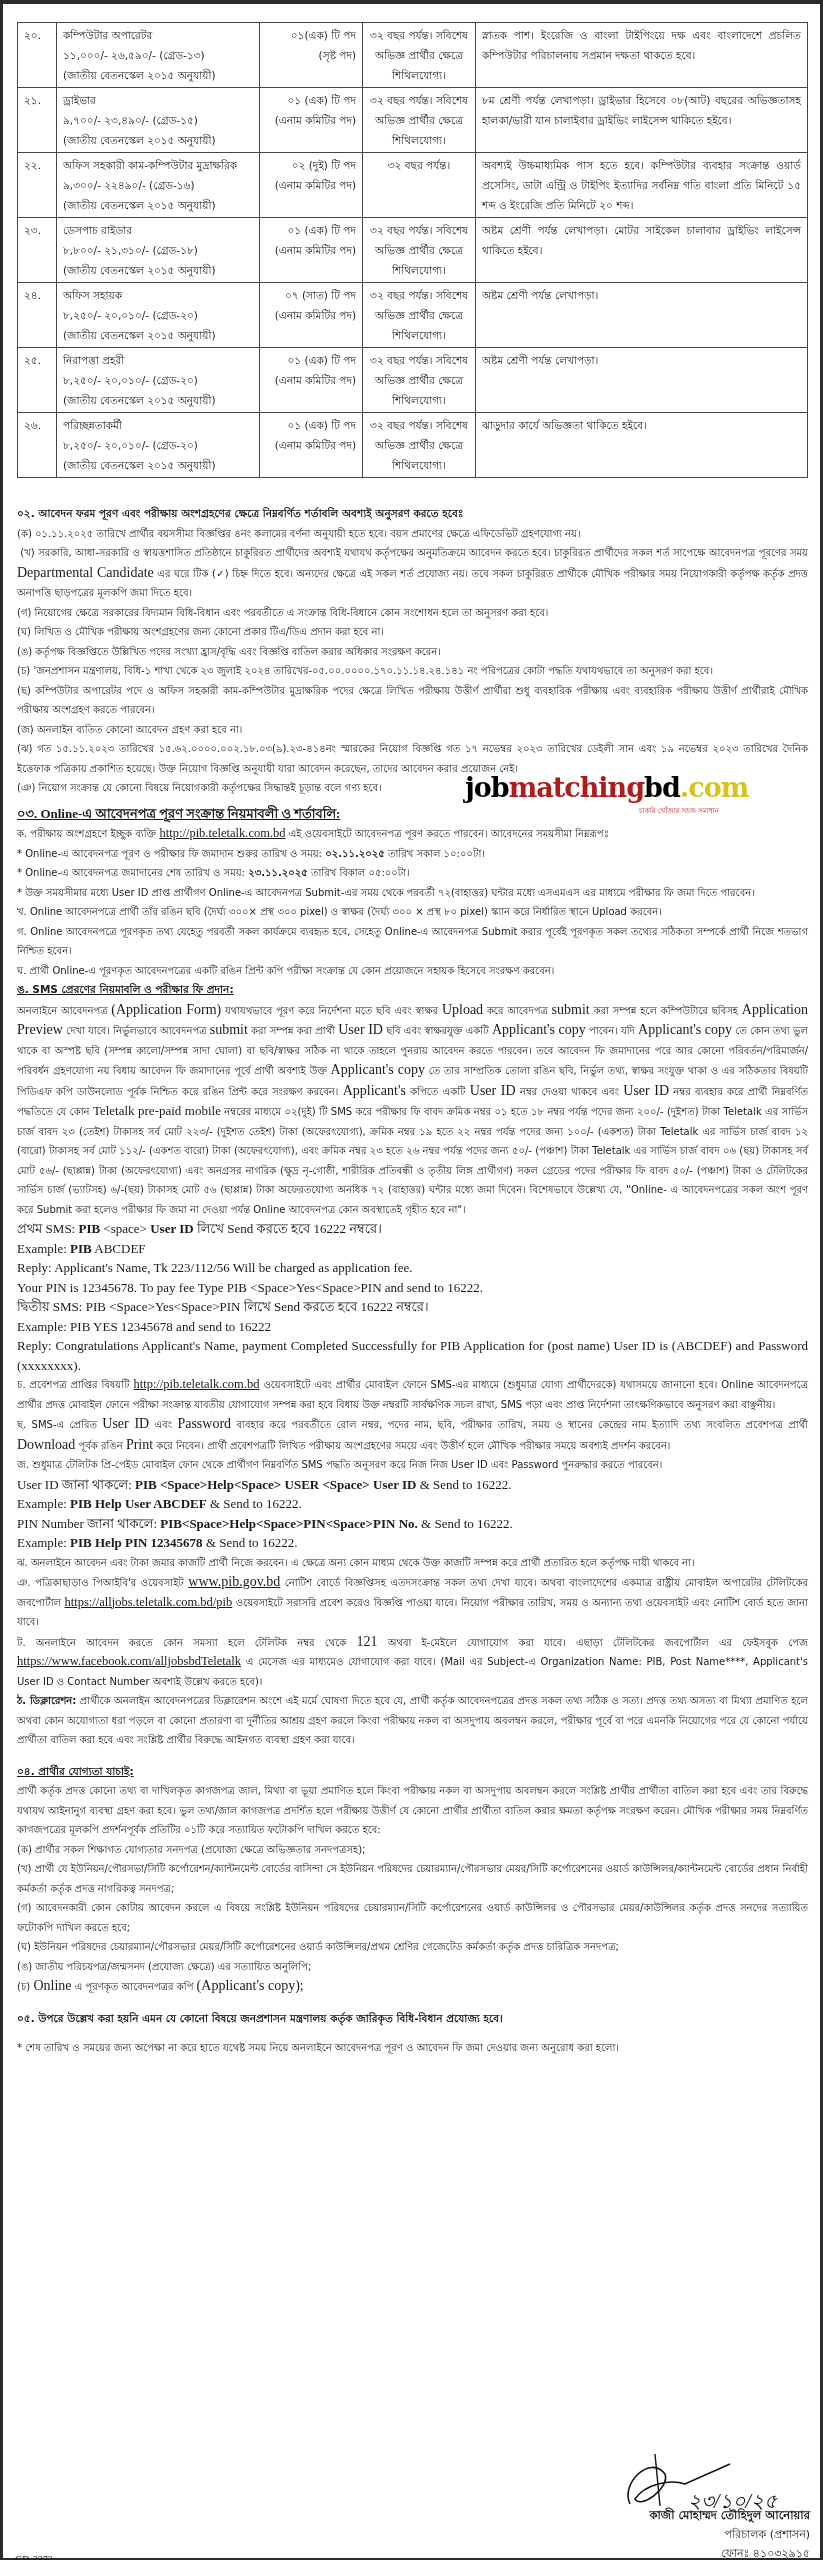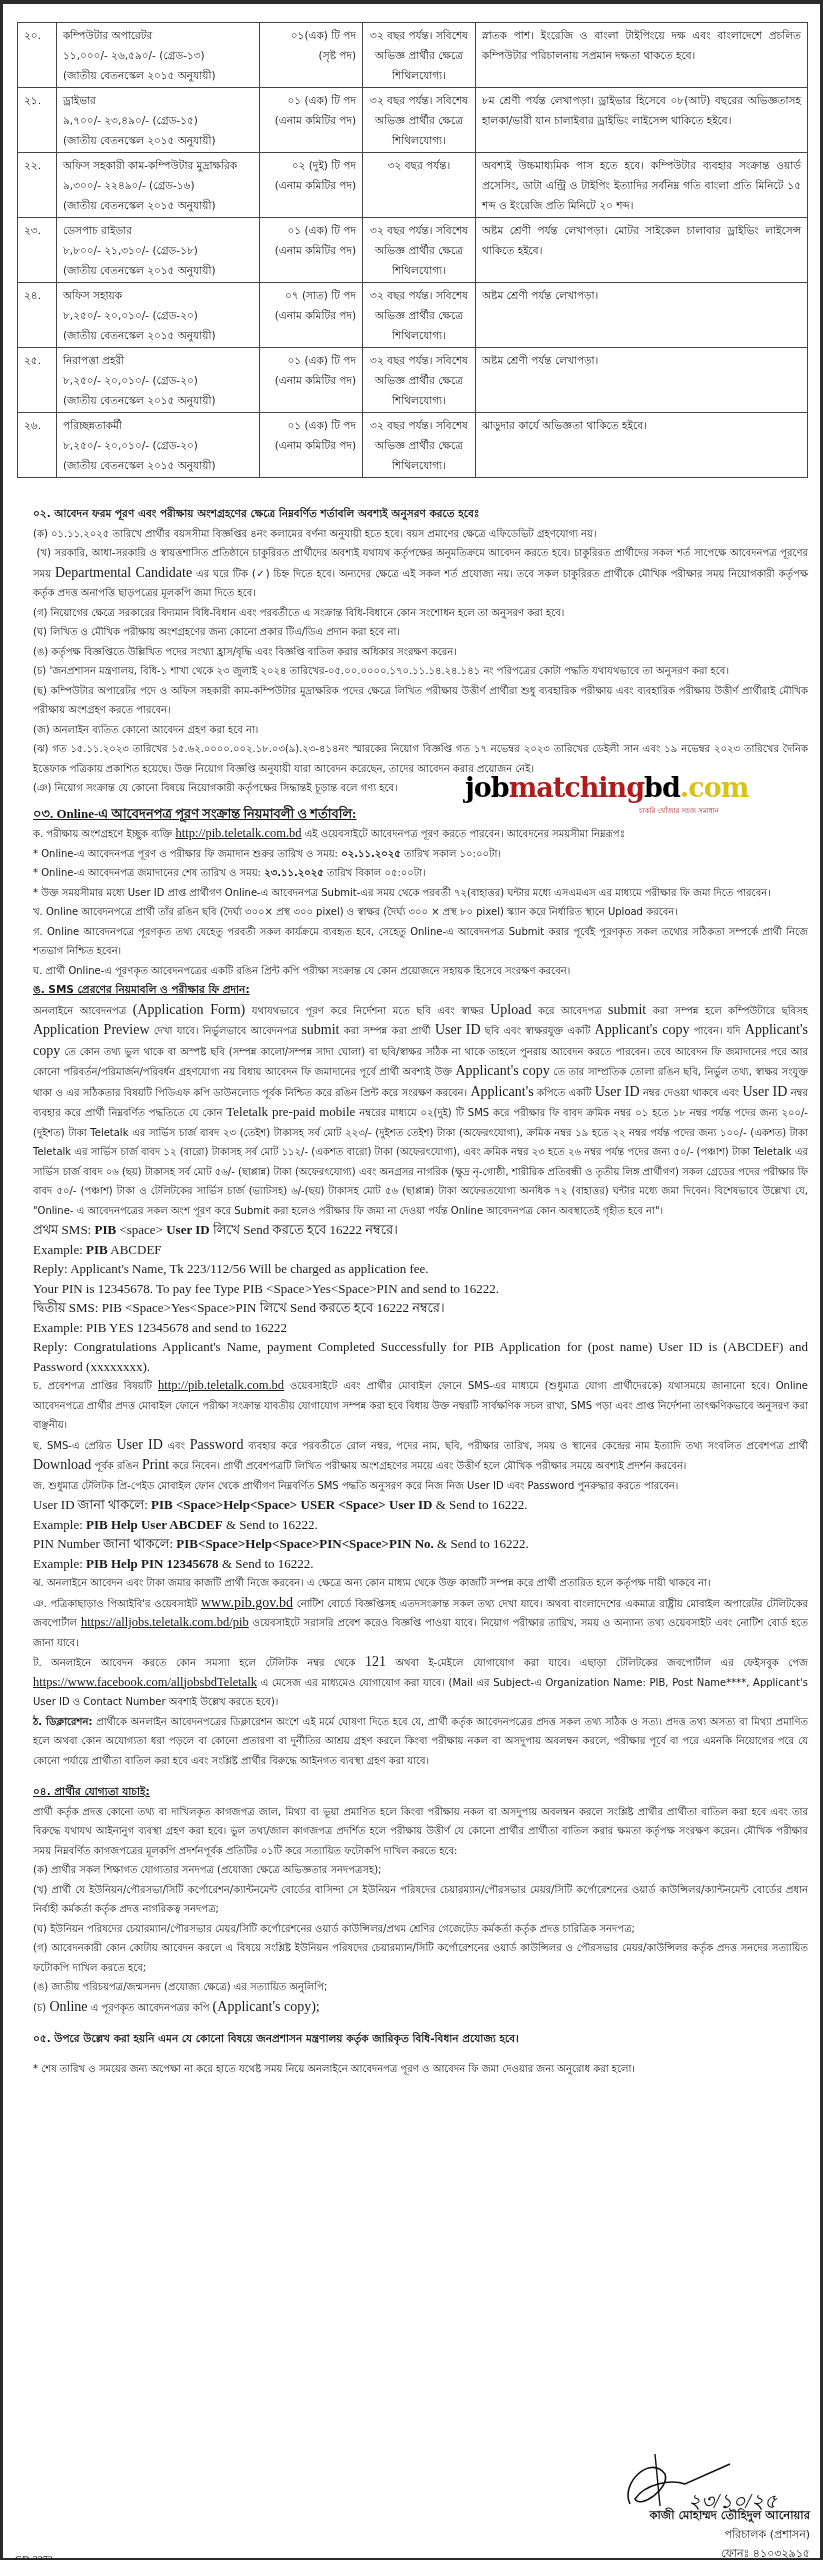--- a/index.html
+++ b/index.html
@@ -6,21 +6,21 @@
   body { width:823px; height:2560px; overflow:hidden; position:relative; font-family:"DejaVu Sans", "Liberation Sans", sans-serif; color:#1a1a1a; }
   .page { position:absolute; left:0; top:0; width:817px; height:2554px; border:3px solid #2b2b2b; border-top-width:4px; border-bottom-width:4px; background:#fff; }
   .inner { position:absolute; left:14px; right:12px; top:18px; }
   table.posts { width:100%; border-collapse:collapse; font-size:10.5px; line-height:20px; }
   table.posts td { border:1.5px solid #444; vertical-align:top; padding:2px 6px 2px 6px; }
   td.sl { width:26px; text-align:left; padding-left:8px;margin-left:44px; }
   td.post { width:190px; }
   td.count { width:90px; text-align:right; }
   td.age { width:100px; text-align:center; }
   td.qual { text-align:justify; }
-  .section { font-size:10px; line-height:19.5px; text-align:justify;margin-left:16px; }
+  .section { font-size:10px; line-height:19.5px; text-align:justify; }
   .section p { margin:0; }
   .h { font-weight:bold; font-size:10.5px; }
   .ul { text-decoration:underline; }
   .en { font-family:"Liberation Serif", "DejaVu Serif", serif; font-size:13px; }
   .en-big { font-family:"Liberation Serif", "DejaVu Serif", serif; font-size:14px; }
   .link { text-decoration:underline; font-family:"Liberation Serif", serif; font-size:12.5px; }
   .b { font-weight:bold; }
   .logo-row { position:relative; }
   .logo { position:absolute; right:85px; top:-6px; width:258px; height:48px; }
   .logo .job { font-family:"DejaVu Serif", serif; font-weight:bold; font-size:27px; letter-spacing:-1px; line-height:32px; }
@@ -226,22 +226,22 @@
     </div>
 
     <div style="height:12px"></div>
 
     <div class="section">
       <p class="h ul">০৪. প্রার্থীর যোগ্যতা যাচাই:</p>
       <p>প্রার্থী কর্তৃক প্রদত্ত কোনো তথ্য বা দাখিলকৃত কাগজপত্র জাল, মিথ্যা বা ভূয়া প্রমাণিত হলে কিংবা পরীক্ষায় নকল বা অসদুপায় অবলম্বন করলে সংশ্লিষ্ট প্রার্থীর প্রার্থীতা বাতিল করা হবে এবং তার বিরুদ্ধে যথাযথ আইনানুগ ব্যবস্থা গ্রহণ করা হবে। ভুল তথ্য/জাল কাগজপত্র প্রদর্শিত হলে পরীক্ষায় উত্তীর্ণ যে কোনো প্রার্থীর প্রার্থীতা বাতিল করার ক্ষমতা কর্তৃপক্ষ সংরক্ষণ করেন। মৌখিক পরীক্ষার সময় নিম্নবর্ণিত কাগজপত্রের মূলকপি প্রদর্শনপূর্বক প্রতিটির ০১টি করে সত্যায়িত ফটোকপি দাখিল করতে হবে:</p>
       <div id="s4items">
           <p>(ক) প্রার্থীর সকল শিক্ষাগত যোগ্যতার সনদপত্র (প্রযোজ্য ক্ষেত্রে অভিজ্ঞতার সনদপত্রসহ);</p>
           <p>(খ) প্রার্থী যে ইউনিয়ন/পৌরসভা/সিটি কর্পোরেশন/ক্যান্টনমেন্ট বোর্ডের বাসিন্দা সে ইউনিয়ন পরিষদের চেয়ারম্যান/পৌরসভার মেয়র/সিটি কর্পোরেশনের ওয়ার্ড কাউন্সিলর/ক্যান্টনমেন্ট বোর্ডের প্রধান নির্বাহী কর্মকর্তা কর্তৃক প্রদত্ত নাগরিকত্ব সনদপত্র;</p>
+          <p>(গ) আবেদনকারী কোন কোটায় আবেদন করলে এ বিষয়ে সংশ্লিষ্ট ইউনিয়ন পরিষদের চেয়ারম্যান/সিটি কর্পোরেশনের ওয়ার্ড কাউন্সিলর ও পৌরসভার মেয়র/কাউন্সিলর কর্তৃক প্রদত্ত সনদের সত্যায়িত ফটোকপি দাখিল করতে হবে;</p>
           <p>(ঘ) ইউনিয়ন পরিষদের চেয়ারম্যান/পৌরসভার মেয়র/সিটি কর্পোরেশনের ওয়ার্ড কাউন্সিলর/প্রথম শ্রেণির গেজেটেড কর্মকর্তা কর্তৃক প্রদত্ত চারিত্রিক সনদপত্র;</p>
-          <p>(গ) আবেদনকারী কোন কোটায় আবেদন করলে এ বিষয়ে সংশ্লিষ্ট ইউনিয়ন পরিষদের চেয়ারম্যান/সিটি কর্পোরেশনের ওয়ার্ড কাউন্সিলর ও পৌরসভার মেয়র/কাউন্সিলর কর্তৃক প্রদত্ত সনদের সত্যায়িত ফটোকপি দাখিল করতে হবে;</p>
           <p>(ঙ) জাতীয় পরিচয়পত্র/জন্মসনদ (প্রযোজ্য ক্ষেত্রে) এর সত্যায়িত অনুলিপি;</p>
         </div>
       <p><span>(চ)</span> <span class="en-big">Online</span> <span>এ পূরণকৃত আবেদনপত্রর কপি</span> <span class="en-big">(Applicant's copy);</span></p>
     </div>
 
     <div style="height:12px"></div>
     <div class="section">
       <p class="h">০৫. উপরে উল্লেখ করা হয়নি এমন যে কোনো বিষয়ে জনপ্রশাসন মন্ত্রণালয় কর্তৃক জারিকৃত বিধি-বিধান প্রযোজ্য হবে।</p>
       <div style="height:10px"></div>
       <p>* শেষ তারিখ ও সময়ের জন্য অপেক্ষা না করে হাতে যথেষ্ট সময় নিয়ে অনলাইনে আবেদনপত্র পূরণ ও আবেদন ফি জমা দেওয়ার জন্য অনুরোধ করা হলো।</p>

